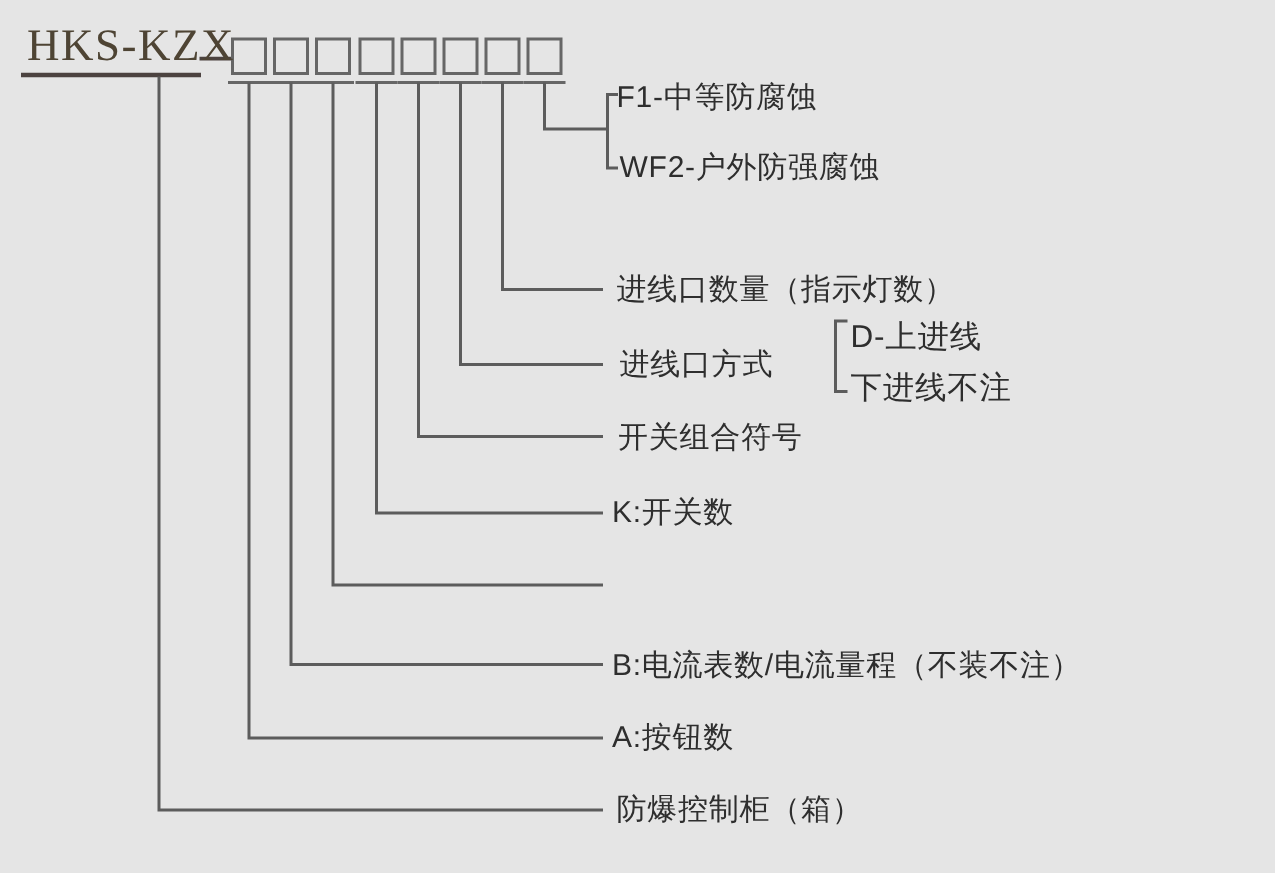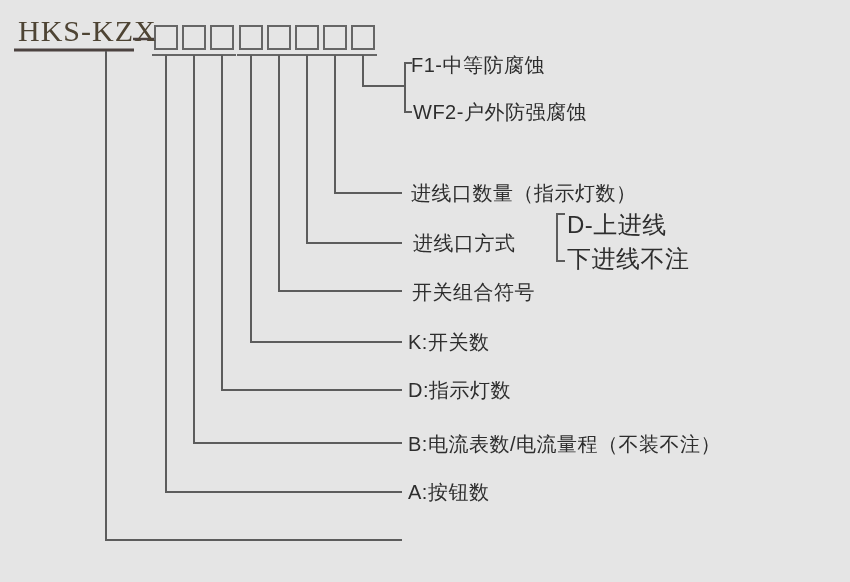--- a/index.html
+++ b/index.html
@@ -27,21 +27,21 @@
     white-space: nowrap;
   }
   .lbl {
     position: absolute;
     font-size: 20px;
     line-height: 28px;
     color: #2e2e2e;
     letter-spacing: 0.5px;
     white-space: nowrap;
   }
-  .lbl.small { font-size: 24px; }
+  .lbl.small { font-size: 21px; }
 </style>
 </head>
 <body>
 
 <div id="stage">
 
   <svg id="linework" viewBox="0 0 850 582" xmlns="http://www.w3.org/2000/svg">
 
     <path d="M14 50 H134" stroke="#4c4340" stroke-width="3" fill="none"></path>
     <path d="M133 39 H155" stroke="#4c4340" stroke-width="2.5" fill="none"></path>
@@ -86,17 +86,17 @@
   <div class="model-prefix">HKS-KZX</div>
 
   <div class="lbl" style="left:411px; top:51px;">F1-中等防腐蚀</div>
   <div class="lbl" style="left:413px; top:98px;text-align:right;">WF2-户外防强腐蚀</div>
   <div class="lbl" style="left:411px; top:179px;">进线口数量（指示灯数）</div>
   <div class="lbl" style="left:413px; top:229px;">进线口方式</div>
   <div class="lbl small" style="left:567px; top:211px;">D-上进线</div>
   <div class="lbl small" style="left:567px; top:245px;">下进线不注</div>
   <div class="lbl" style="left:408px; top:328px;">K:开关数</div>
   <div class="lbl" style="left:412px; top:278px;">开关组合符号</div>
-  <div class="lbl" style="left:408px; top:376px;">D:指示灯数</div>
   <div class="lbl" style="left:408px; top:430px;">B:电流表数/电流量程（不装不注）</div>
   <div class="lbl" style="left:408px; top:478px;">A:按钮数</div>
+  <div class="lbl" style="left:411px; top:526px;">防爆控制柜（箱）</div>
 
 </div>
 
 </body></html>

